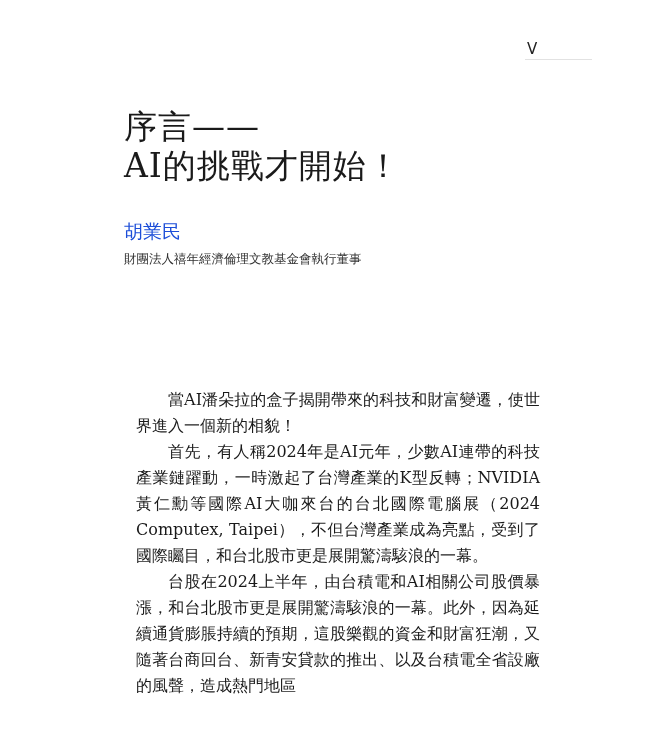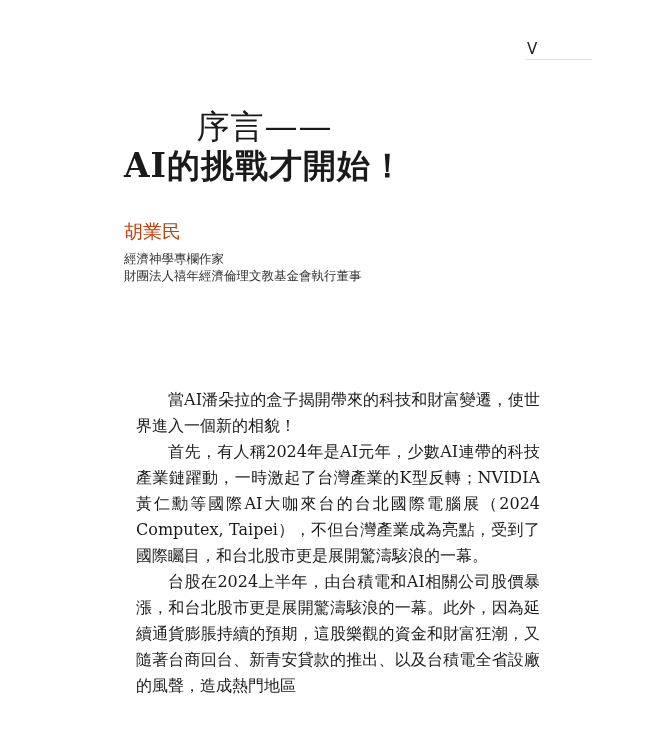--- a/index.html
+++ b/index.html
@@ -1,40 +1,39 @@
 <!DOCTYPE html>
 <html><head>
 <meta charset="utf-8">
 <style>
   html, body { margin:0; padding:0; background:#ffffff; }
   body { width:650px; height:750px; position:relative; overflow:hidden; color:#1a1a1a; }
   .page-number { position:absolute; left:527px; top:40px; font-family:"DejaVu Sans", sans-serif; font-size:15px; color:#222; }
   .header-rule { position:absolute; left:525px; top:59px; width:67px; height:1px; background:#e2e2e2; }
   .title { position:absolute; left:124px; top:108px; font-family:"DejaVu Serif", serif; color:#1a1a1a; }
-  .title-line1 { font-size:33px; line-height:38px; letter-spacing:1px;text-align:center; }
-  .title-line2 { font-size:33px; line-height:40px; letter-spacing:1px;font-weight:bold; }
-  .author { position:absolute; left:124px; top:219px; font-family:"DejaVu Sans", sans-serif; font-size:19px; color:#c2410c; }
+  .title-line1 { font-size:33px; line-height:38px; letter-spacing:1px; }
+  .title-line2 { font-size:33px; line-height:40px; letter-spacing:1px; }
+  .author { position:absolute; left:124px; top:219px; font-family:"DejaVu Sans", sans-serif; font-size:19px; color:#1d4ed8; }
   .affil { position:absolute; left:124px; top:250px; font-family:"DejaVu Sans", sans-serif; font-size:12.5px; line-height:17px; color:#333; }
   .body-text { position:absolute; left:136px; top:387px; width:404px; font-family:"DejaVu Serif", serif; font-size:16px; line-height:26px; color:#1a1a1a; text-align:justify; }
   .body-text p { margin:0; text-indent:2em; }
 </style>
 </head>
 <body>
 
 <div class="page-number">V</div>
 <div class="header-rule"></div>
 
 <div class="title">
   <div class="title-line1">序言——</div>
   <div class="title-line2">AI的挑戰才開始！</div>
 </div>
 
 <div class="author">胡業民</div>
 <div class="affil">
-  <div>經濟神學專欄作家</div>
   <div>財團法人禧年經濟倫理文教基金會執行董事</div>
 </div>
 
 <div class="body-text">
   <p>當AI潘朵拉的盒子揭開帶來的科技和財富變遷，使世界進入一個新的相貌！</p>
   <p>首先，有人稱2024年是AI元年，少數AI連帶的科技產業鏈躍動，一時激起了台灣產業的K型反轉；NVIDIA黃仁勳等國際AI大咖來台的台北國際電腦展（2024 Computex, Taipei），不但台灣產業成為亮點，受到了國際矚目，和台北股市更是展開驚濤駭浪的一幕。</p>
   <p>台股在2024上半年，由台積電和AI相關公司股價暴漲，和台北股市更是展開驚濤駭浪的一幕。此外，因為延續通貨膨脹持續的預期，這股樂觀的資金和財富狂潮，又隨著台商回台、新青安貸款的推出、以及台積電全省設廠的風聲，造成熱門地區</p>
 </div>
 
 </body></html>

